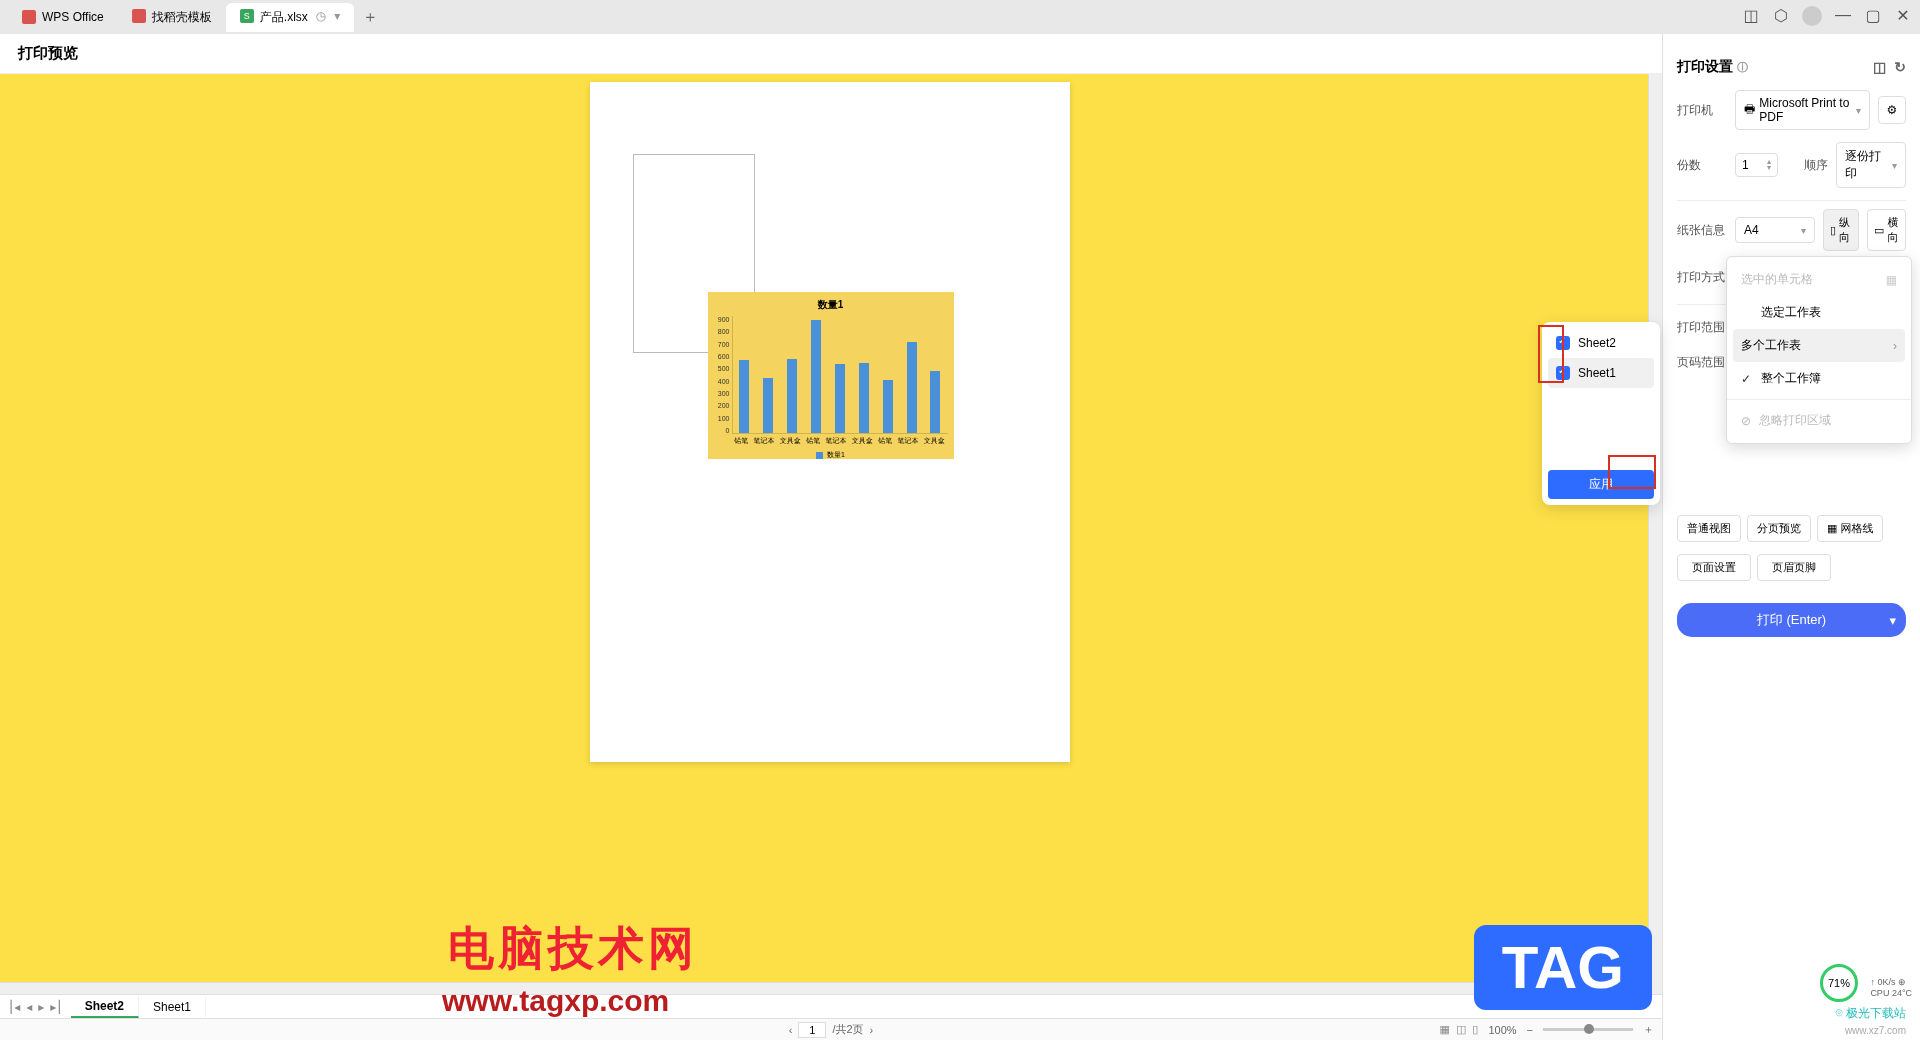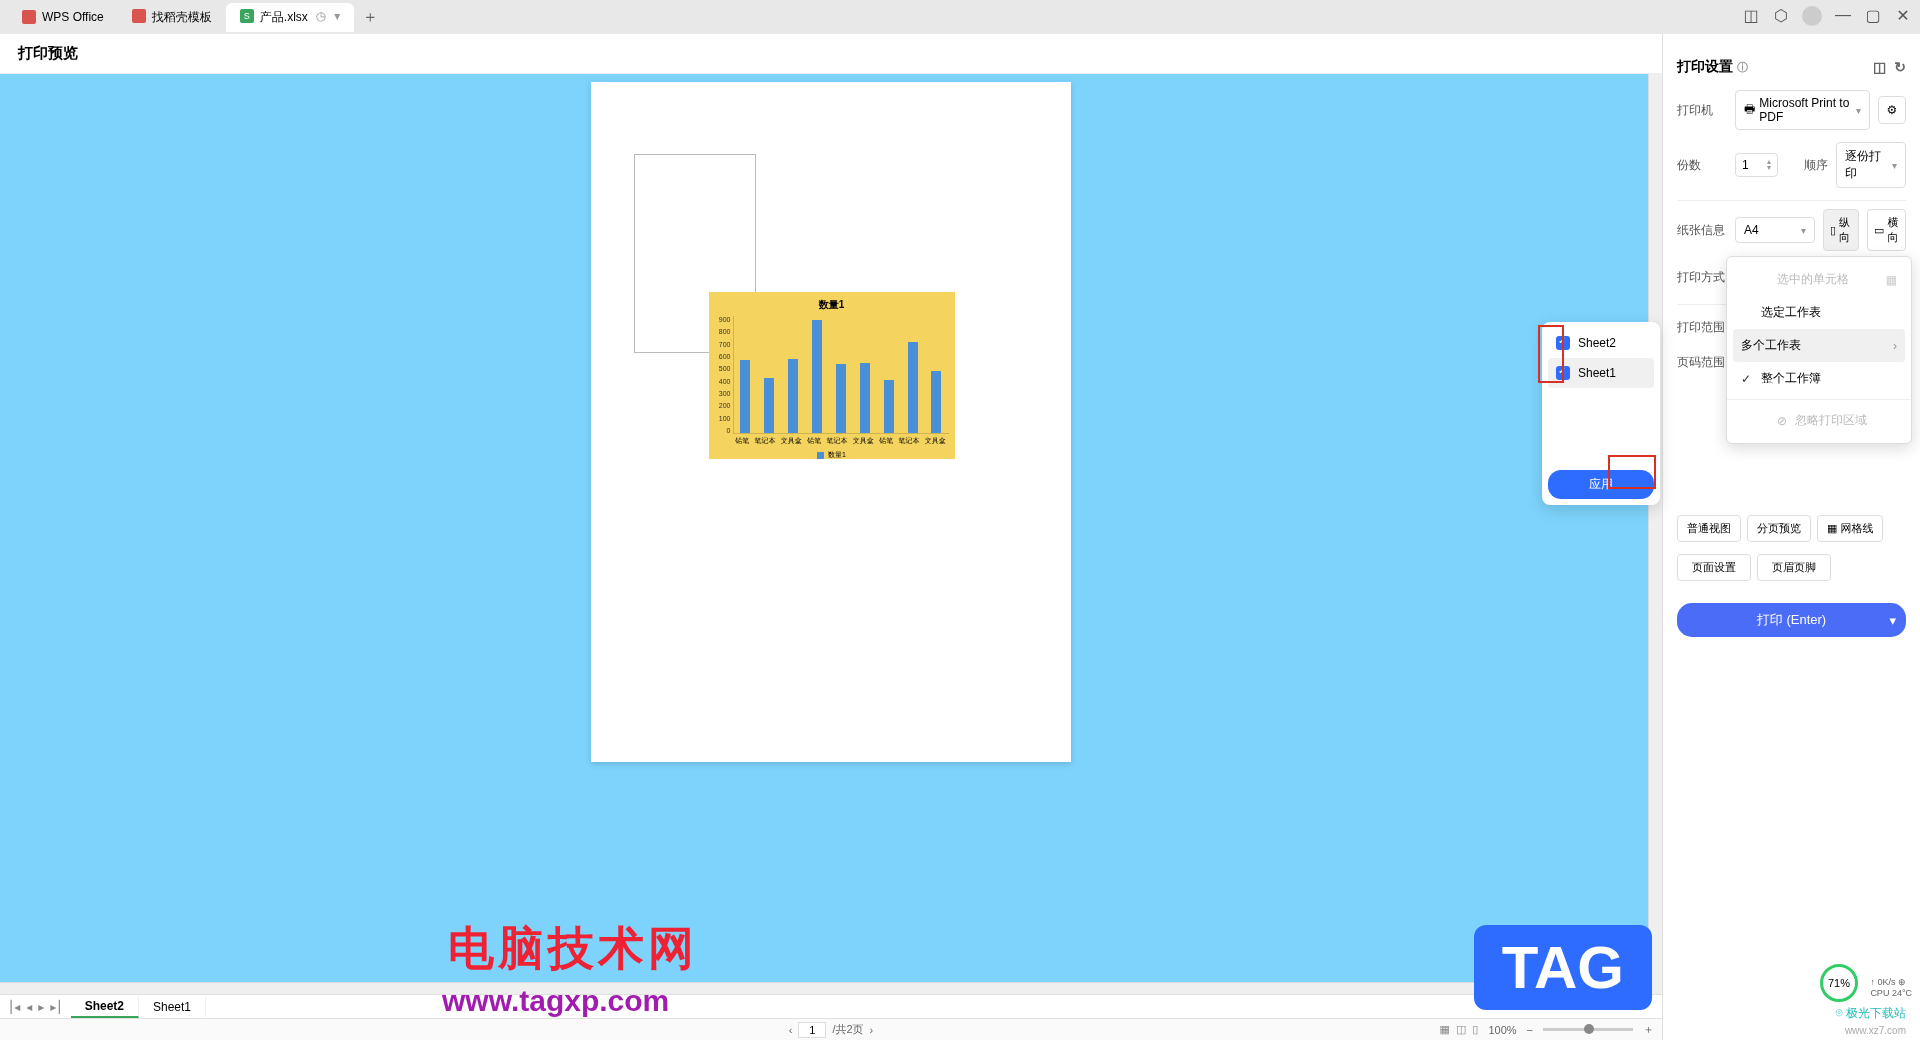--- a/index.html
+++ b/index.html
@@ -19,21 +19,21 @@
 .wc-btn { width: 18px; height: 18px; display: flex; align-items: center; justify-content: center; cursor: pointer; color: #555; }
 .avatar { width: 20px; height: 20px; border-radius: 50%; background: #ccc; }
 
 
 .title-row { height: 40px; background: #fff; display: flex; align-items: center; padding: 0 18px; justify-content: space-between; border-bottom: 1px solid #eee; }
 .title-text { font-size: 15px; font-weight: 600; }
 .exit-btn { border: 1px solid #ddd; border-radius: 5px; padding: 5px 12px; font-size: 12px; cursor: pointer; display: flex; align-items: center; gap: 5px; background: #fafafa; }
 .exit-icon { color: #c55; }
 
 
-.main { position: absolute; top: 74px; left: 0; right: 258px; bottom: 46px; background: #7dd3fc; display: flex; justify-content: center; overflow: auto; border-right: 1px solid #a16207; }
+.main { position: absolute; top: 74px; left: 0; right: 258px; bottom: 46px; background: #fde047; display: flex; justify-content: center; overflow: auto; border-right: 3px solid #a16207; }
 .page { width: 480px; height: 680px; background: #fff; margin-top: 8px; position: relative; box-shadow: 0 2px 6px rgba(0,0,0,0.15); }
 .grey-box { position: absolute; left: 43px; top: 72px; width: 122px; height: 199px; border: 1px solid #bbb; }
 .chart { position: absolute; left: 118px; top: 210px; width: 246px; height: 167px; background: #f4d35e; padding: 6px; }
 .chart-title { text-align: center; font-size: 10px; font-weight: 700; margin-bottom: 4px; }
 .chart-body { display: flex; height: 118px; }
 .yaxis { display: flex; flex-direction: column; justify-content: space-between; font-size: 7px; color: #333; width: 18px; text-align: right; padding-right: 2px; }
 .bars { flex: 1; display: flex; align-items: flex-end; justify-content: space-around; border-left: 1px solid rgba(0,0,0,0.15); border-bottom: 1px solid rgba(0,0,0,0.15); position: relative; }
 .bar { width: 10px; background: #4a90d9; }
 .xaxis { display: flex; justify-content: space-around; font-size: 7px; margin-left: 18px; margin-top: 2px; }
 .legend { text-align: center; font-size: 7px; margin-top: 4px; }
@@ -51,34 +51,34 @@
 .gear-btn { width: 28px; height: 28px; border: 1px solid #ddd; border-radius: 4px; display: flex; align-items: center; justify-content: center; cursor: pointer; }
 .spinner { width: 58px; border: 1px solid #ddd; border-radius: 4px; padding: 4px 6px; display: flex; align-items: center; justify-content: space-between; }
 .orient-btn { border: 1px solid #ddd; border-radius: 4px; padding: 5px 6px; display: flex; align-items: center; gap: 3px; cursor: pointer; font-size: 11px; }
 .orient-btn.active { background: #f0f0f0; }
 .divider { border-top: 1px solid #eee; margin: 8px 0; }
 .range-select { border: 1px solid #3b82f6; }
 
 
 .dropdown { position: absolute; right: 8px; top: 256px; width: 186px; background: #fff; border: 1px solid #ddd; border-radius: 6px; box-shadow: 0 4px 16px rgba(0,0,0,0.15); padding: 6px 0; z-index: 20; }
 .dd-item { padding: 8px 14px; font-size: 12px; display: flex; align-items: center; gap: 8px; cursor: pointer; }
-.dd-item.disabled { color: #bbb; margin-left: 36px; }
+.dd-item.disabled { color: #bbb; }
 .dd-item.highlight { background: #f0f0f0; border-radius: 4px; margin: 0 6px; padding: 8px 8px; justify-content: space-between; }
 .dd-item .chev-r { color: #999; }
 .dd-sep { border-top: 1px solid #eee; margin: 4px 0; }
 .check { color: #333; width: 12px; }
 
 
 .sheet-popup { position: absolute; top: 322px; right: 260px; width: 118px; background: #fff; border-radius: 8px; box-shadow: 0 4px 16px rgba(0,0,0,0.15); padding: 6px; z-index: 20; }
 .sheet-item { display: flex; align-items: center; gap: 8px; padding: 8px; font-size: 12px; border-radius: 4px; }
 .sheet-item.hl { background: #f0f0f0; }
 .chk { width: 14px; height: 14px; background: #2e6bff; border-radius: 3px; position: relative; }
 .chk::after { content: "✓"; color: #fff; font-size: 10px; position: absolute; left: 2px; top: -1px; }
 .red-box-outer { position: absolute; border: 2px solid #d93025; z-index: 25; }
-.apply-btn { background: #2e6bff; color: #fff; padding: 6px 12px; border-radius: 13px; font-size: 12px; cursor: pointer; margin-top: 12px; text-align: center; }
+.apply-btn { background: #2e6bff; color: #fff; padding: 6px 12px; border-radius: 4px; font-size: 12px; cursor: pointer; margin-top: 12px; text-align: center; }
 
 
 .btn-row { display: flex; gap: 6px; margin-top: 12px; }
 .small-btn { border: 1px solid #ddd; border-radius: 4px; padding: 5px 9px; font-size: 11px; cursor: pointer; display: flex; align-items: center; gap: 3px; }
 .print-btn { width: 100%; background: #4a6cf7; color: #fff; padding: 8px; border-radius: 15px; text-align: center; font-size: 13px; cursor: pointer; margin-top: 22px; display: flex; align-items: center; justify-content: center; gap: 4px; }
 .print-btn .chev { margin-left: auto; }
 
 
 .status-bar { position: absolute; bottom: 22px; left: 0; right: 258px; height: 24px; background: #fff; border-top: 1px solid #e0e0e0; display: flex; align-items: center; font-size: 12px; }
 .nav-arrows { display: flex; gap: 6px; padding: 0 8px; color: #888; }
@@ -90,21 +90,21 @@
 .pager { position: absolute; bottom: 0; left: 0; right: 258px; height: 22px; background: #fafafa; border-top: 1px solid #e0e0e0; display: flex; align-items: center; justify-content: center; font-size: 11px; color: #666; gap: 6px; }
 .pager-input { width: 28px; border: 1px solid #ddd; text-align: center; font-size: 11px; padding: 1px; }
 .pager-right { position: absolute; right: 8px; display: flex; align-items: center; gap: 10px; }
 .slider { width: 90px; height: 3px; background: #ccc; position: relative; }
 .slider-thumb { position: absolute; left: 45%; top: -4px; width: 10px; height: 10px; border-radius: 50%; background: #888; }
 .view-icons { display: flex; gap: 6px; color: #888; }
 
 
 .watermark { position: absolute; z-index: 30; pointer-events: none; }
 .wm-text { left: 440px; bottom: 60px; color: #e23; font-size: 46px; font-weight: 800; letter-spacing: 4px; font-family: "SimHei", sans-serif; margin-left: 8px; }
-.wm-url { left: 442px; bottom: 22px; color: #a21caf; font-size: 30px; font-weight: 600; }
+.wm-url { left: 442px; bottom: 22px; color: #b91c1c; font-size: 30px; font-weight: 600; }
 .wm-tag { right: 268px; bottom: 30px; background: #2e6bff; color: #fff; font-size: 60px; font-weight: 800; padding: 8px 28px; border-radius: 12px; font-family: Arial; }
 .wm-logo { right: 14px; bottom: 18px; font-size: 12px; color: #2bb; }
 .wm-logo2 { right: 14px; bottom: 4px; font-size: 10px; color: #aaa; }
 .cpu-badge { position: absolute; right: 62px; bottom: 38px; width: 38px; height: 38px; border: 3px solid #3c6; border-radius: 50%; display: flex; align-items: center; justify-content: center; font-size: 11px; z-index: 30; background: #fff; }
 .cpu-info { position: absolute; right: 8px; bottom: 40px; font-size: 9px; color: #666; z-index: 30; line-height: 1.3; }
 .scroll-v { position: absolute; right: 258px; top: 74px; bottom: 46px; width: 14px; background: #efefef; border-left: 1px solid #ddd; }
 .scroll-h { position: absolute; bottom: 46px; left: 0; right: 272px; height: 12px; background: #efefef; border-top: 1px solid #ddd; }
 </style>
 </head>
 <body>

